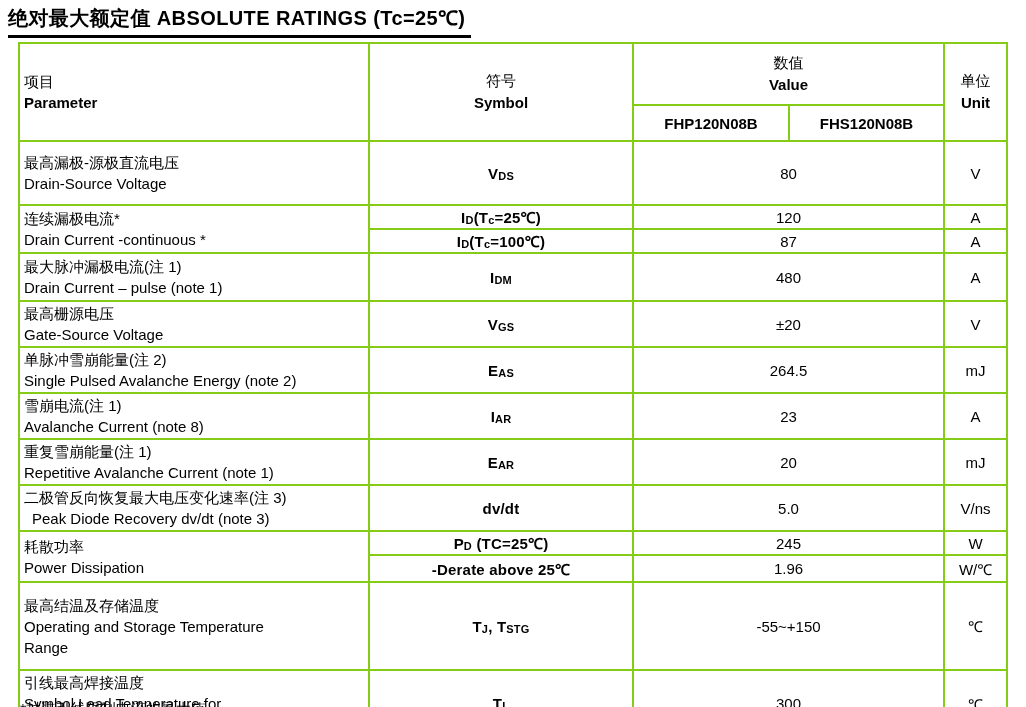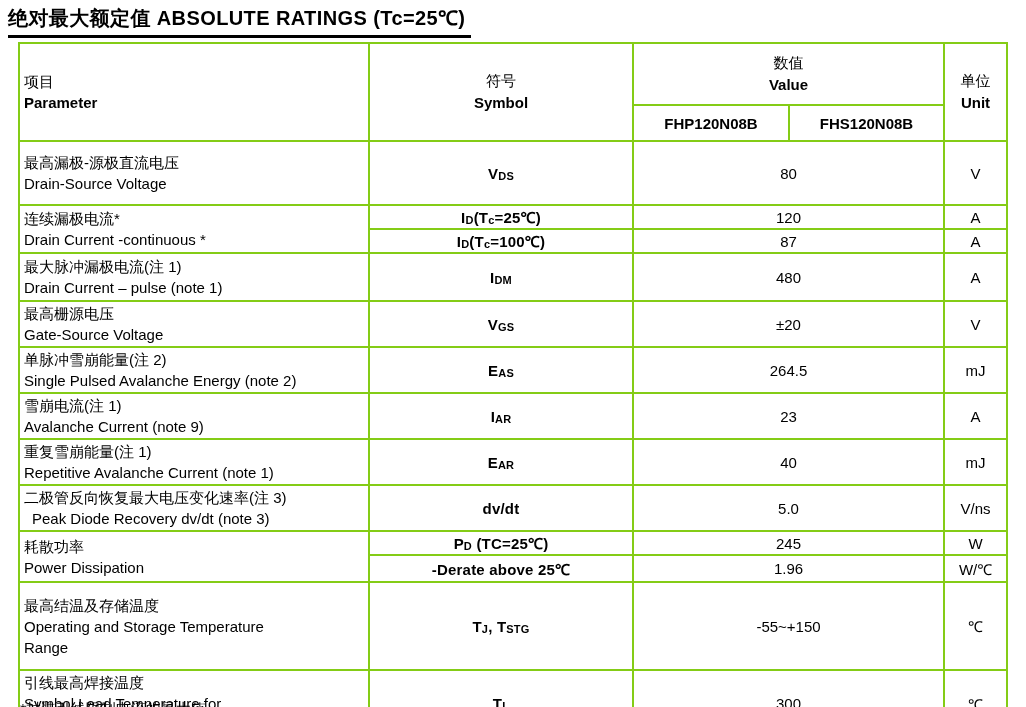--- a/index.html
+++ b/index.html
@@ -166,34 +166,34 @@
           <div>Single Pulsed Avalanche Energy (note 2)</div>
         </td>
         <td class="c sym"><span>E</span><span class="sub">AS</span></td>
         <td class="c" colspan="2">264.5</td>
         <td class="c">mJ</td>
       </tr>
 
       <tr style="height:45px">
         <td class="param">
           <div>雪崩电流(注 1)</div>
-          <div>Avalanche Current (note 9)</div>
+          <div>Avalanche Current (note 8)</div>
         </td>
         <td class="c sym"><span>I</span><span class="sub">AR</span></td>
         <td class="c" colspan="2">23</td>
         <td class="c">A</td>
       </tr>
 
       <tr style="height:39px">
         <td class="param">
           <div>重复雪崩能量(注 1)</div>
           <div>Repetitive Avalanche Current (note 1)</div>
         </td>
         <td class="c sym"><span>E</span><span class="sub">AR</span></td>
-        <td class="c" colspan="2">40</td>
+        <td class="c" colspan="2">20</td>
         <td class="c">mJ</td>
       </tr>
 
       <tr style="height:46px">
         <td class="param">
           <div>二极管反向恢复最大电压变化速率(注 3)</div>
           <div class="indent">Peak Diode Recovery dv/dt (note 3)</div>
         </td>
         <td class="c sym"><span>dv/dt</span></td>
         <td class="c" colspan="2">5.0</td>

